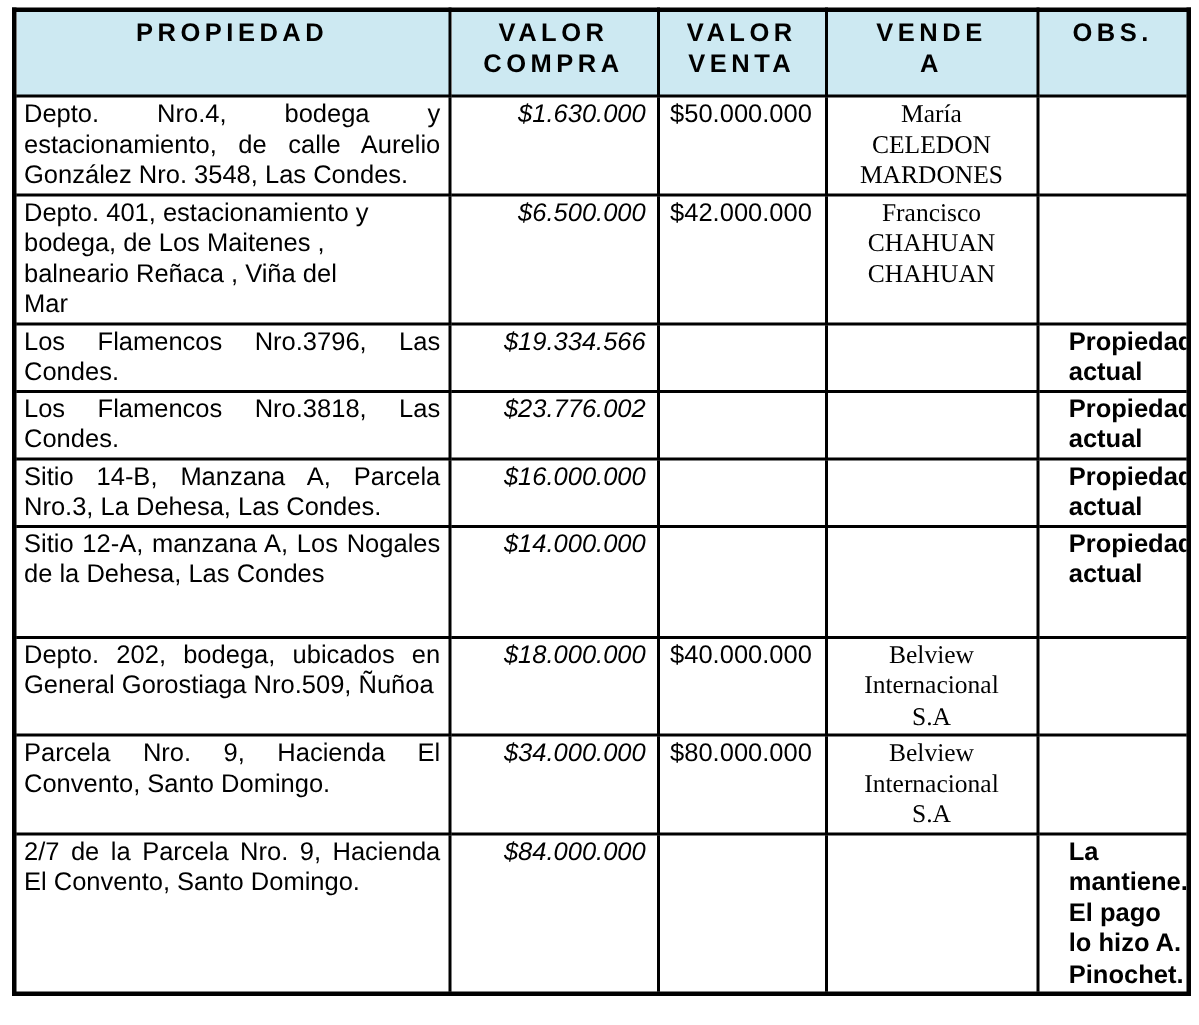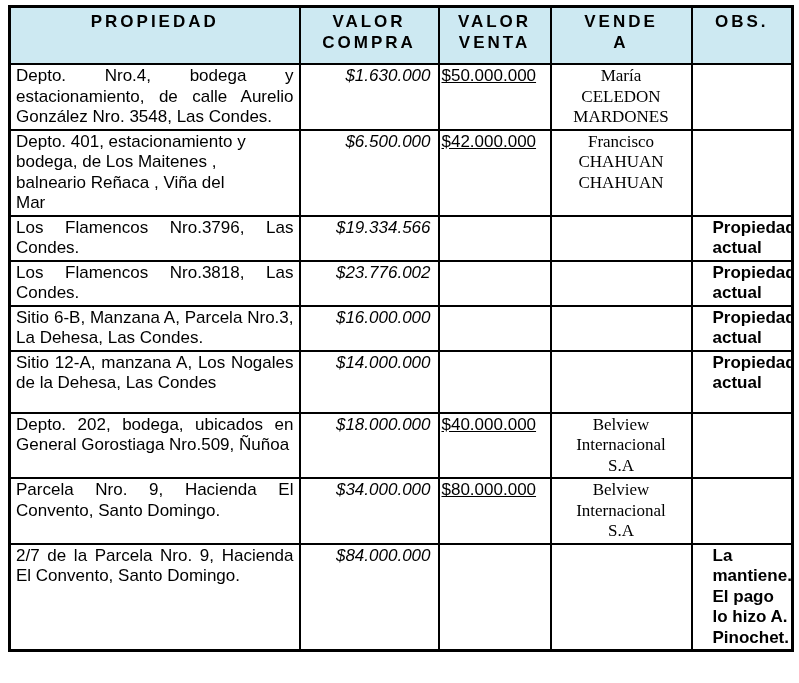--- a/index.html
+++ b/index.html
@@ -51,40 +51,39 @@
     text-align:justify;
     white-space:pre-line;
     padding:1px 5px;
   }
   td.cell-compra{
     text-align:right;
     padding-right:7px;
     font-style:italic;
   }
   td.cell-venta{
-    text-align:left;
+    text-align:center;
     padding-left:2px;
-    text-decoration:underline;
   }
   td.cell-vende{
     text-align:center;
     white-space:pre-line;
     font-family:Liberation Serif, serif;
   }
   td.cell-obs{
     font-weight:bold;
     text-align:left;
     padding-left:20px;
   }
   tr.r1{height:63px}
   tr.r2{height:82px}
   tr.r3{height:41px}
   tr.r4{height:41px}
   tr.r5{height:41px}
-  tr.r6{height:62px}
+  tr.r6{height:74px}
   tr.r7{height:52px}
   tr.r8{height:62px}
   tr.r9{height:60px}
   tr.r10{height:103px}
 </style>
 </head>
 <body>
 
 <table class="prop-table">
   <colgroup>
@@ -136,21 +135,21 @@
       <td class="cell-obs">Propiedad actual</td>
     </tr>
     <tr class="r4">
       <td class="cell-prop">Los Flamencos Nro.3818, Las Condes.</td>
       <td class="cell-compra">$23.776.002</td>
       <td class="cell-venta"></td>
       <td class="cell-vende"></td>
       <td class="cell-obs">Propiedad actual</td>
     </tr>
     <tr class="r5">
-      <td class="cell-prop">Sitio 6-B, Manzana A, Parcela Nro.3, La Dehesa, Las Condes.</td>
+      <td class="cell-prop">Sitio 14-B, Manzana A, Parcela Nro.3, La Dehesa, Las Condes.</td>
       <td class="cell-compra">$16.000.000</td>
       <td class="cell-venta"></td>
       <td class="cell-vende"></td>
       <td class="cell-obs">Propiedad actual</td>
     </tr>
     <tr class="r6">
       <td class="cell-prop">Sitio 12-A, manzana A, Los Nogales de la Dehesa, Las Condes</td>
       <td class="cell-compra">$14.000.000</td>
       <td class="cell-venta"></td>
       <td class="cell-vende"></td>

